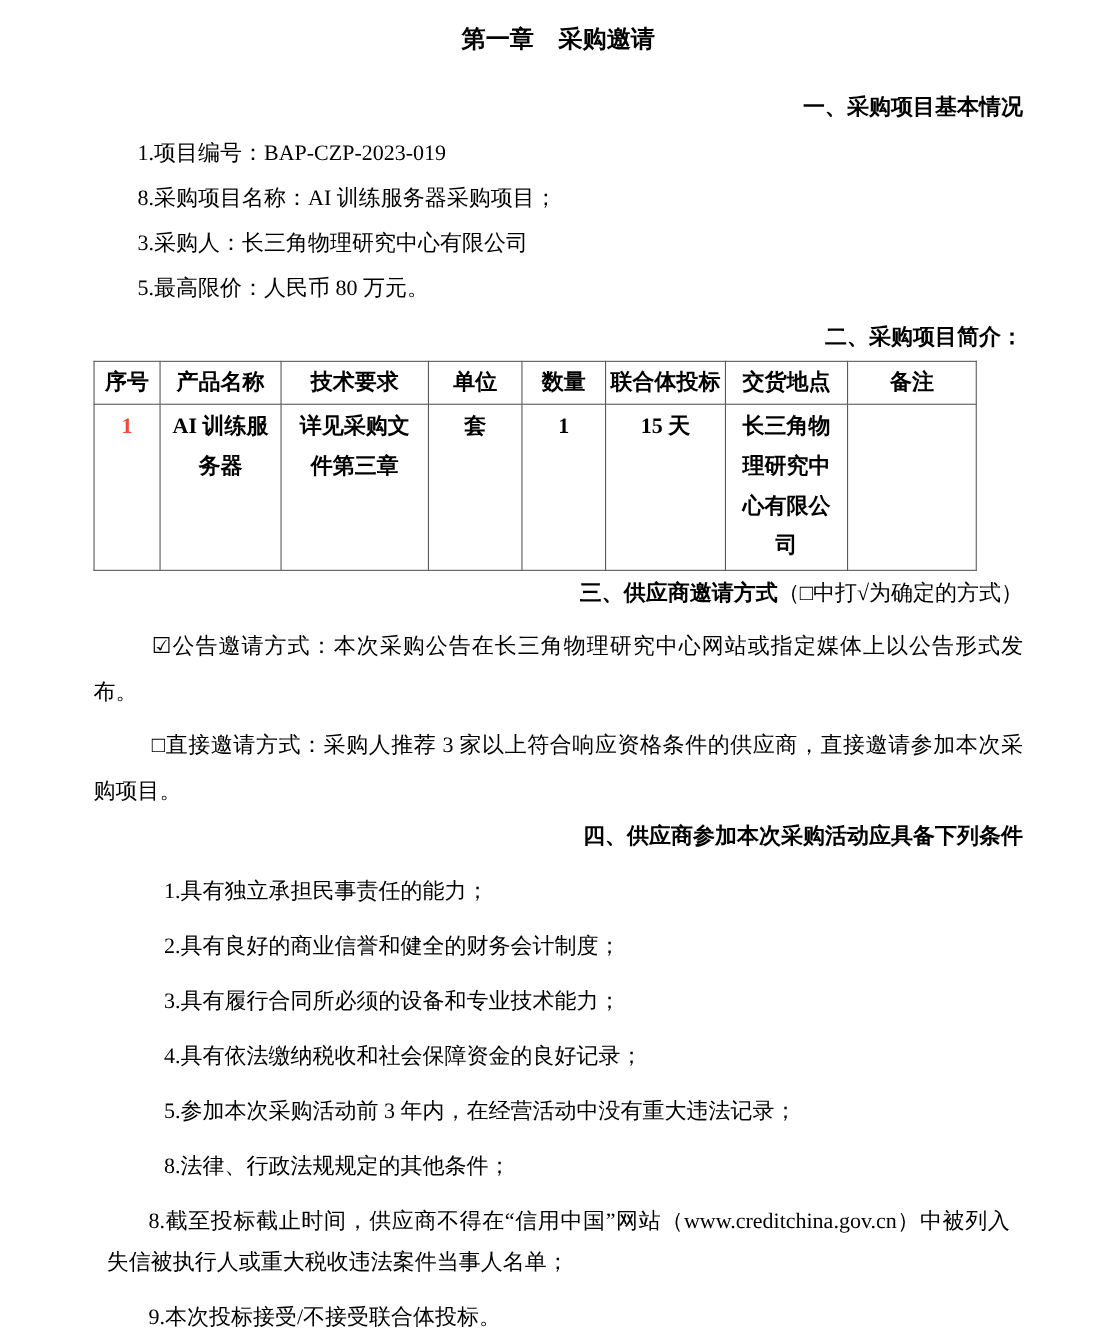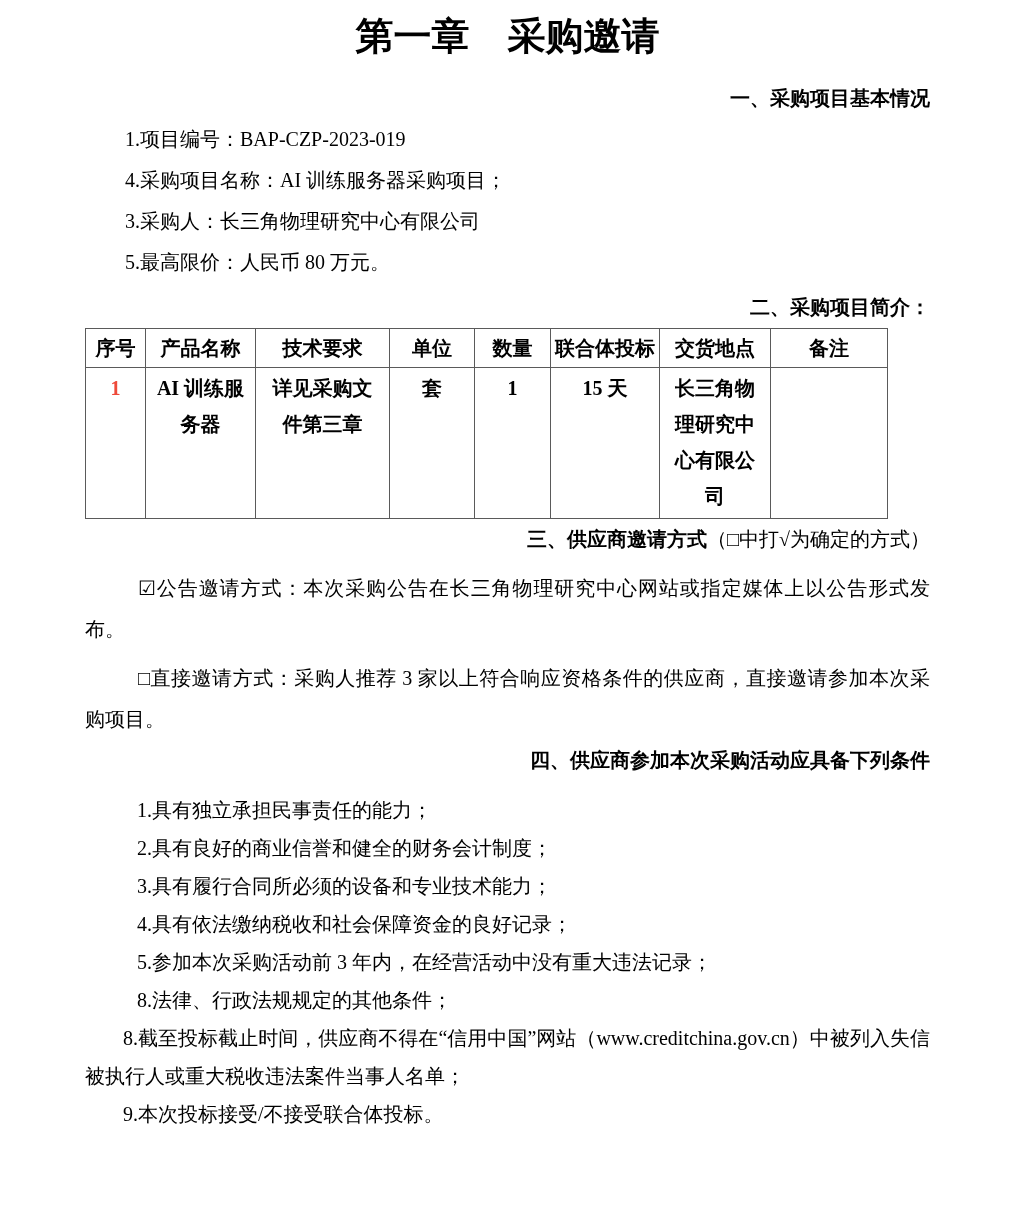--- a/index.html
+++ b/index.html
@@ -6,21 +6,21 @@
   body {
     width: 1014px; height: 1210px;
     background: #ffffff; color: #000000;
     font-family: "Liberation Serif", "DejaVu Serif", serif;
     font-size: 20px; line-height: 41px;
     overflow: hidden;
   }
   .page { box-sizing: border-box; width: 1014px; height: 1210px;
           padding: 16px 84px 0 85px; overflow: hidden; }
 
-  .doc-title { font-size: 38px; line-height: 40px; font-weight: bold;
+  .doc-title { font-size: 22px; line-height: 40px; font-weight: bold;
                text-align: center; margin: 0 0 22px 0; }
 
   .sec-heading { margin: 0; font-weight: bold; text-indent: 42px; text-align: right; }
   .sec-heading .normal { font-weight: normal; }
   .mt4  { margin-top: 4px; }
   .item { margin: 0; text-indent: 40px; }
 
   table.proc-table { width: 802px; border-collapse: collapse;
                      table-layout: fixed; margin: 0; }
   table.proc-table th, table.proc-table td {
@@ -29,38 +29,38 @@
   }
   table.proc-table th { height: 38px; line-height: 24px; padding: 0 2px;
                         vertical-align: middle; }
   table.proc-table td { vertical-align: top; padding: 2px 6px 4px;
                         line-height: 36px; white-space: pre-line; }
 
   .opt-para { margin: 0; text-indent: 53px; text-align: justify; }
   .opt1 { margin-top: 8px; }
   .opt2 { margin-top: 8px; }
 
-  .s4-item { margin: 0; line-height: 38px; }
+  .s4-item { margin: 12px; line-height: 38px; }
   .s4-item.deep    { text-indent: 52px; }
   .s4-item.shallow { text-indent: 38px; }
   .s4-item.just    { text-align: justify; }
   .s4-first { margin-top: 10px; }
 
   .u { text-underline-offset: 5px; }
 </style>
 </head>
 <body>
 
 <div class="page">
 
   <h1 class="doc-title">第一章　采购邀请</h1>
 
   <p class="sec-heading">一、采购项目基本情况</p>
   <p class="item">1.项目编号：BAP-CZP-2023-019</p>
-  <p class="item">4.采购项目名称：AI 训练服务器采购项目；</p>
+  <p class="item">8.采购项目名称：AI 训练服务器采购项目；</p>
   <p class="item">3.采购人：长三角物理研究中心有限公司</p>
   <p class="item">5.最高限价：人民币 80 万元。</p>
 
   <p class="sec-heading mt4">二、采购项目简介：</p>
 
   <table class="proc-table">
     <colgroup>
       <col style="width:60px">
         <col style="width:110px">
         <col style="width:134px">

